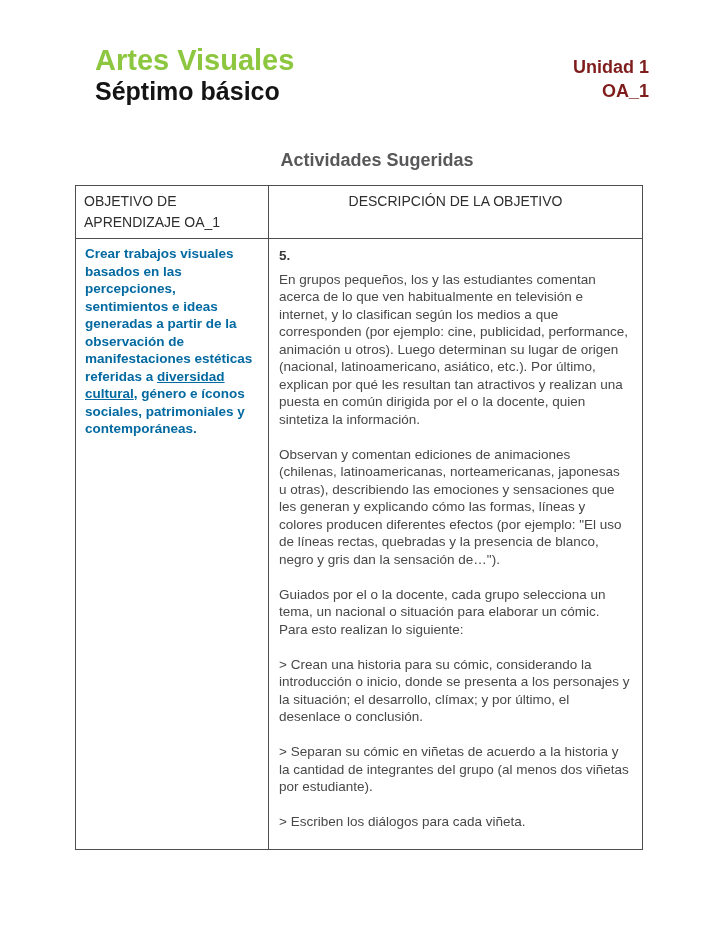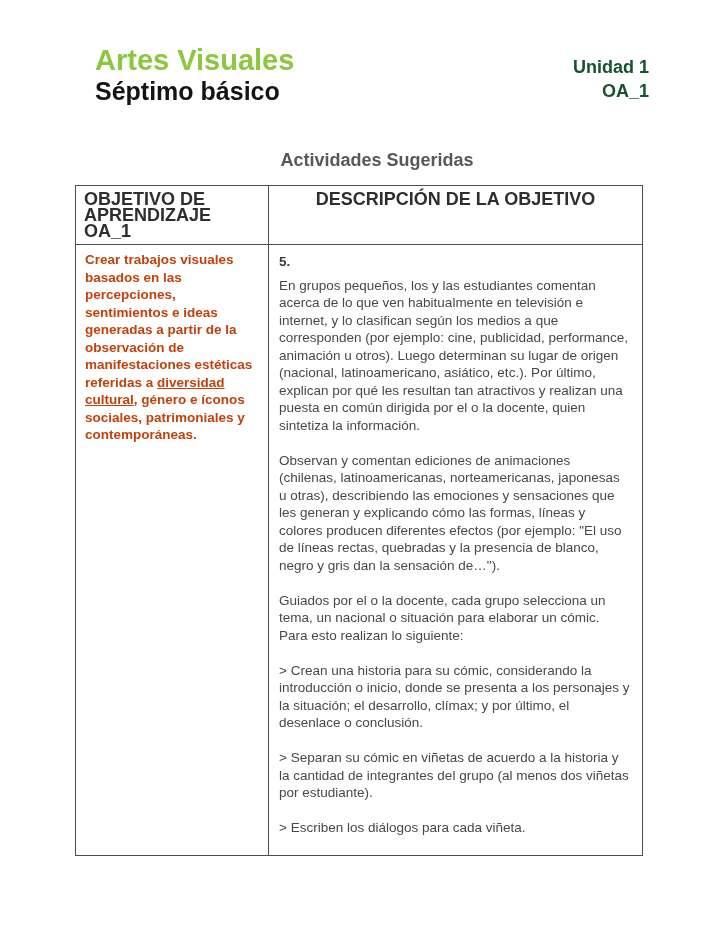--- a/index.html
+++ b/index.html
@@ -13,49 +13,49 @@
     display: flex; justify-content: space-between; align-items: flex-start;
   }
   .subject-title {
     font-size: 29px; font-weight: bold; color: #8dc63f; line-height: 34px; letter-spacing: 0;
   }
   .grade-subtitle {
     font-size: 25px; font-weight: bold; color: #141414; line-height: 22px; margin-top: 3px;
   }
   .unit-block { text-align: right; padding-top: 12px; }
   .unit-label, .oa-label {
-    font-size: 18px; font-weight: bold; color: #14532d; line-height: 24px;
+    font-size: 18px; font-weight: bold; color: #7f1d1d; line-height: 24px;
   }
 
   
   .section-title {
     position: absolute; top: 150px; left: 0; right: 0;
     text-align: center; font-size: 18px; font-weight: bold; color: #58585a; margin-left: 34px;
   }
 
   
   .activities-table {
     position: absolute; top: 185px; left: 75px;
     width: 567px; border-collapse: collapse; table-layout: fixed;
   }
   .activities-table th, .activities-table td {
     border: 1px solid #4d4d4f; vertical-align: top;
   }
   .col-objective { width: 193px; }
   .col-description { width: 374px; }
   .activities-table th {
-    height: 49px; font-size: 18px; font-weight: bold; color: #2e2e30;
-    padding: 5px 8px; line-height: 16px;
+    height: 49px; font-size: 14px; font-weight: normal; color: #2e2e30;
+    padding: 5px 8px; line-height: 21px;
   }
   th.hdr-objective { text-align: left; }
   th.hdr-description { text-align: center; }
 
   td.objective-cell {
     height: 531px;
-    font-size: 13.5px; font-weight: bold; color: #c2410c;
+    font-size: 13.5px; font-weight: bold; color: #0369a1;
     line-height: 17.5px; padding: 6px 8px 8px 9px;
   }
   td.objective-cell .underlined { text-decoration: underline; }
 
   td.activity-cell {
     font-size: 13.5px; color: #48484a;
     line-height: 17.5px; padding: 8px 12px 10px 10px;
   }
   td.activity-cell p { margin: 0 0 17.5px 0; }
   td.activity-cell p.activity-number { font-weight: bold; color: #38383a; margin-bottom: 6px; }

